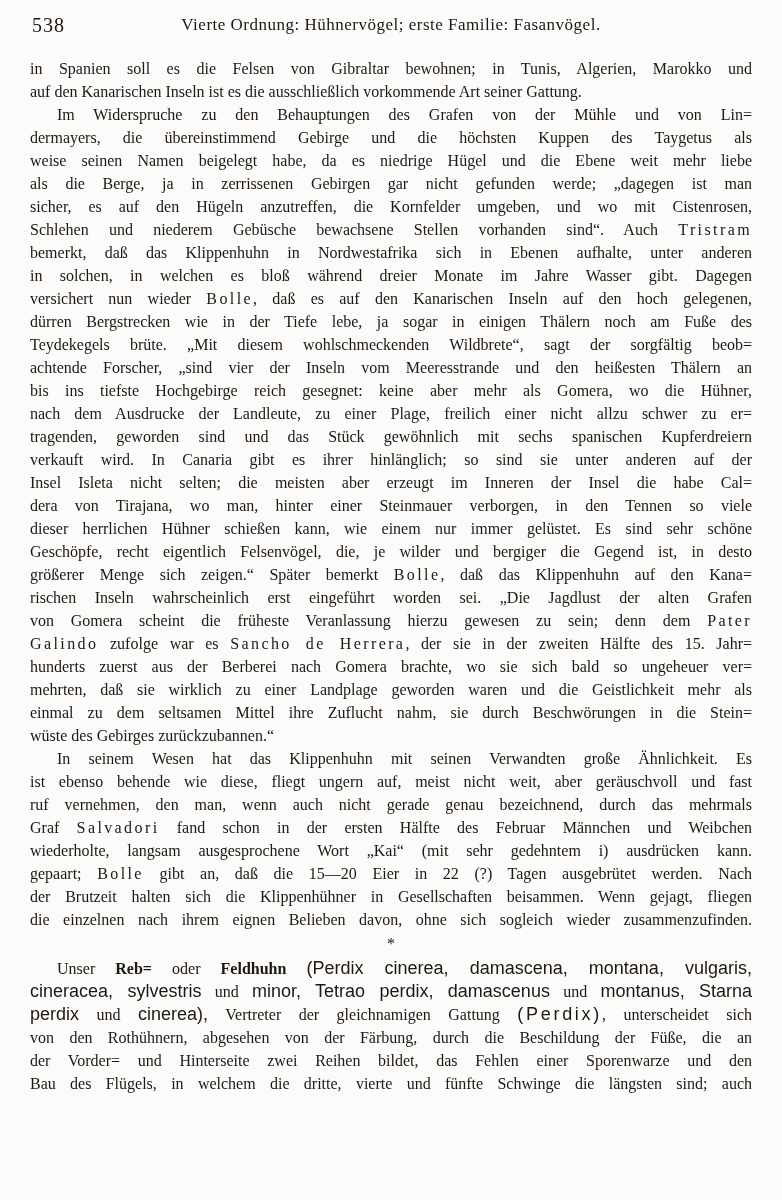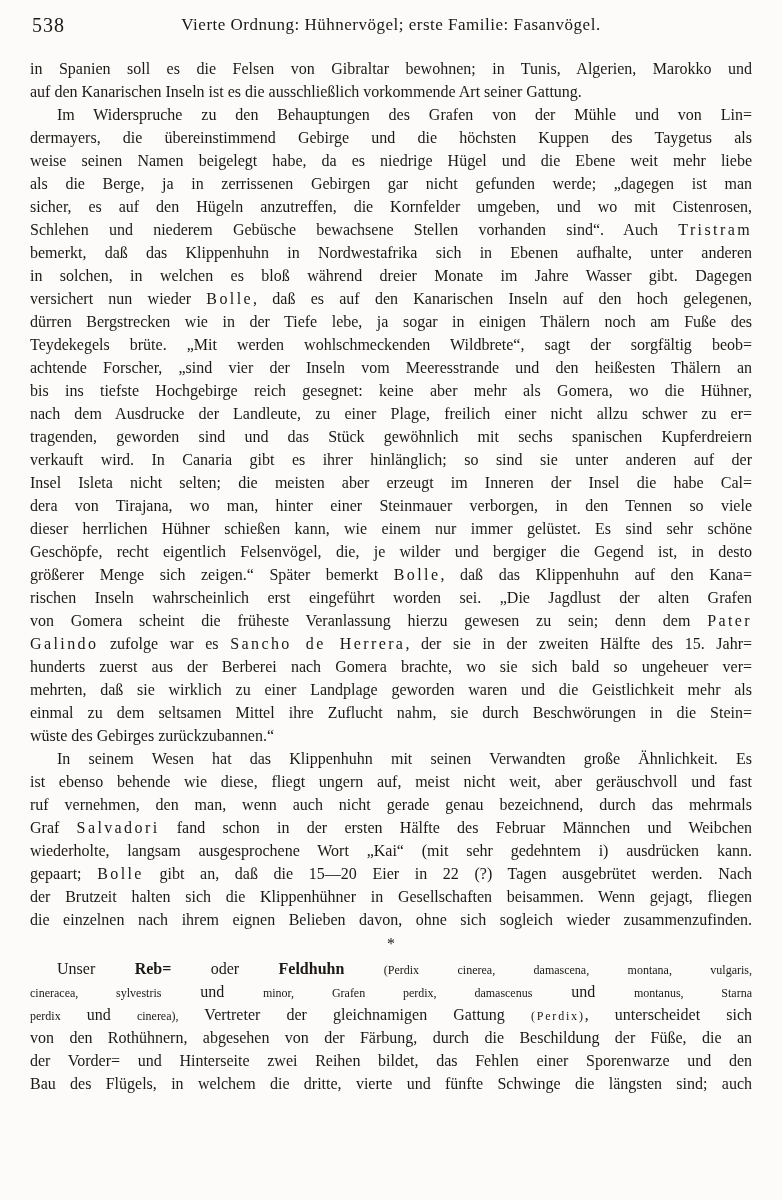--- a/index.html
+++ b/index.html
@@ -57,21 +57,21 @@
   .line.indent { text-indent: 27px; }
   .line.last { text-align-last: left; }
   .sep {
     height: 26px;
     line-height: 26px;
     text-align: center;
     font-size: 16px;
   }
   .sp { letter-spacing: 0.15em; }
   .b  { font-weight: bold; }
-  .ant { font-family: Liberation Serif, serif; font-size: 12px; margin-top: 46px; }
+  .ant { font-family: Liberation Sans, sans-serif; font-size: 18px; margin-top: 46px; }
 </style>
 </head>
 <body>
 
 <div class="page">
   <div class="running-head">
     <div class="pagenum">538</div>
     <div class="head-title">Vierte Ordnung: Hühnervögel; erste Familie: Fasanvögel.</div>
   </div>
   <div class="page-body">
@@ -83,21 +83,21 @@
         <div class="line indent"><span>Im Widerspruche zu den Behauptungen des Grafen von der Mühle und von Lin=</span></div>
         <div class="line"><span>dermayers, die übereinstimmend Gebirge und die höchsten Kuppen des Taygetus als</span></div>
         <div class="line"><span>weise seinen Namen beigelegt habe, da es niedrige Hügel und die Ebene weit mehr liebe</span></div>
         <div class="line"><span>als die Berge, ja in zerrissenen Gebirgen gar nicht gefunden werde; „dagegen ist man</span></div>
         <div class="line"><span>sicher, es auf den Hügeln anzutreffen, die Kornfelder umgeben, und wo mit Cistenrosen,</span></div>
         <div class="line"><span>Schlehen und niederem Gebüsche bewachsene Stellen vorhanden sind“. Auch </span><span class="sp">Tristram</span></div>
         <div class="line"><span>bemerkt, daß das Klippenhuhn in Nordwestafrika sich in Ebenen aufhalte, unter anderen</span></div>
         <div class="line"><span>in solchen, in welchen es bloß während dreier Monate im Jahre Wasser gibt. Dagegen</span></div>
         <div class="line"><span>versichert nun wieder </span><span class="sp">Bolle</span><span>, daß es auf den Kanarischen Inseln auf den hoch gelegenen,</span></div>
         <div class="line"><span>dürren Bergstrecken wie in der Tiefe lebe, ja sogar in einigen Thälern noch am Fuße des</span></div>
-        <div class="line"><span>Teydekegels brüte. „Mit werden wohlschmeckenden Wildbrete“, sagt der sorgfältig beob=</span></div>
+        <div class="line"><span>Teydekegels brüte. „Mit diesem wohlschmeckenden Wildbrete“, sagt der sorgfältig beob=</span></div>
         <div class="line"><span>achtende Forscher, „sind vier der Inseln vom Meeresstrande und den heißesten Thälern an</span></div>
         <div class="line"><span>bis ins tiefste Hochgebirge reich gesegnet: keine aber mehr als Gomera, wo die Hühner,</span></div>
         <div class="line"><span>nach dem Ausdrucke der Landleute, zu einer Plage, freilich einer nicht allzu schwer zu er=</span></div>
         <div class="line"><span>tragenden, geworden sind und das Stück gewöhnlich mit sechs spanischen Kupferdreiern</span></div>
         <div class="line"><span>verkauft wird. In Canaria gibt es ihrer hinlänglich; so sind sie unter anderen auf der</span></div>
         <div class="line"><span>Insel Isleta nicht selten; die meisten aber erzeugt im Inneren der Insel die habe Cal=</span></div>
         <div class="line"><span>dera von Tirajana, wo man, hinter einer Steinmauer verborgen, in den Tennen so viele</span></div>
         <div class="line"><span>dieser herrlichen Hühner schießen kann, wie einem nur immer gelüstet. Es sind sehr schöne</span></div>
         <div class="line"><span>Geschöpfe, recht eigentlich Felsenvögel, die, je wilder und bergiger die Gegend ist, in desto</span></div>
         <div class="line"><span>größerer Menge sich zeigen.“ Später bemerkt </span><span class="sp">Bolle</span><span>, daß das Klippenhuhn auf den Kana=</span></div>
@@ -115,20 +115,20 @@
         <div class="line"><span>ruf vernehmen, den man, wenn auch nicht gerade genau bezeichnend, durch das mehrmals</span></div>
         <div class="line"><span>Graf </span><span class="sp">Salvadori</span><span> fand schon in der ersten Hälfte des Februar Männchen und Weibchen</span></div>
         <div class="line"><span>wiederholte, langsam ausgesprochene Wort „Kai“ (mit sehr gedehntem i) ausdrücken kann.</span></div>
         <div class="line"><span>gepaart; </span><span class="sp">Bolle</span><span> gibt an, daß die 15—20 Eier in 22 (?) Tagen ausgebrütet werden. Nach</span></div>
         <div class="line"><span>der Brutzeit halten sich die Klippenhühner in Gesellschaften beisammen. Wenn gejagt, fliegen</span></div>
         <div class="line"><span>die einzelnen nach ihrem eignen Belieben davon, ohne sich sogleich wieder zusammenzufinden.</span></div>
       </div>
       <div class="sep">*</div>
       <div class="para">
         <div class="line indent"><span>Unser </span><span class="b">Reb=</span><span> oder </span><span class="b">Feldhuhn</span><span> </span><span class="ant">(Perdix cinerea, damascena, montana, vulgaris,</span></div>
-        <div class="line"><span class="ant">cineracea, sylvestris</span><span> und </span><span class="ant">minor, Grafen perdix, damascenus</span><span> und </span><span class="ant">montanus, Starna</span></div>
+        <div class="line"><span class="ant">cineracea, sylvestris</span><span> und </span><span class="ant">minor, Tetrao perdix, damascenus</span><span> und </span><span class="ant">montanus, Starna</span></div>
         <div class="line"><span class="ant">perdix</span><span> und </span><span class="ant">cinerea),</span><span> Vertreter der gleichnamigen Gattung </span><span class="sp ant">(Perdix)</span><span>, unterscheidet sich</span></div>
         <div class="line"><span>von den Rothühnern, abgesehen von der Färbung, durch die Beschildung der Füße, die an</span></div>
         <div class="line"><span>der Vorder= und Hinterseite zwei Reihen bildet, das Fehlen einer Sporenwarze und den</span></div>
         <div class="line"><span>Bau des Flügels, in welchem die dritte, vierte und fünfte Schwinge die längsten sind; auch</span></div>
       </div>
     </div>
 </div>
 
 </body></html>

